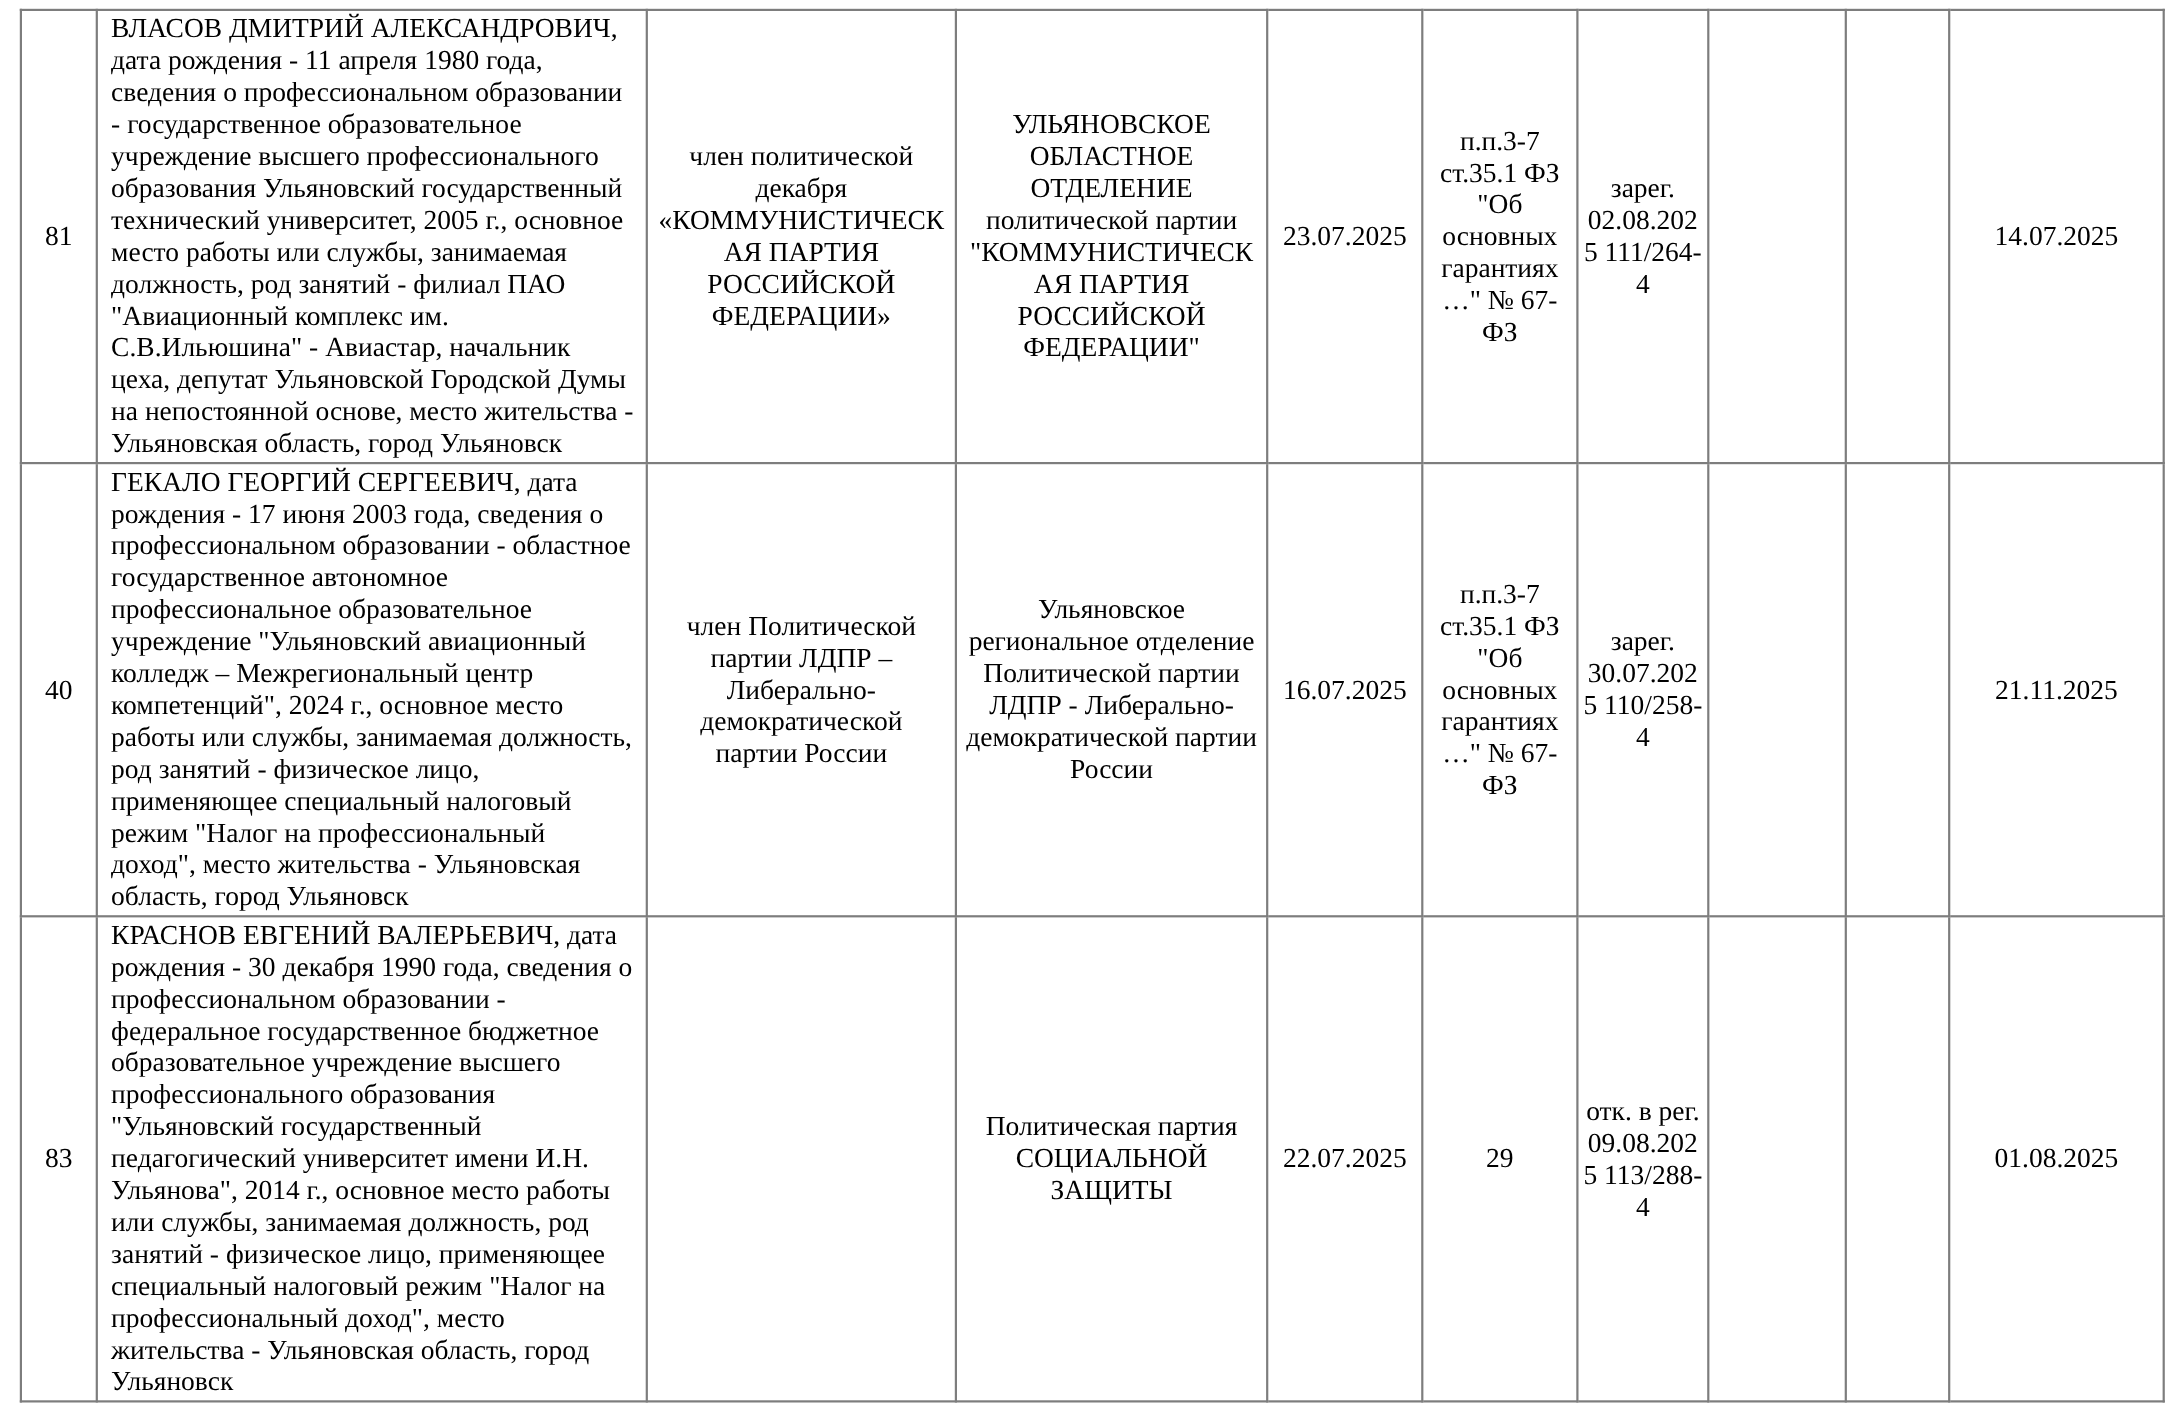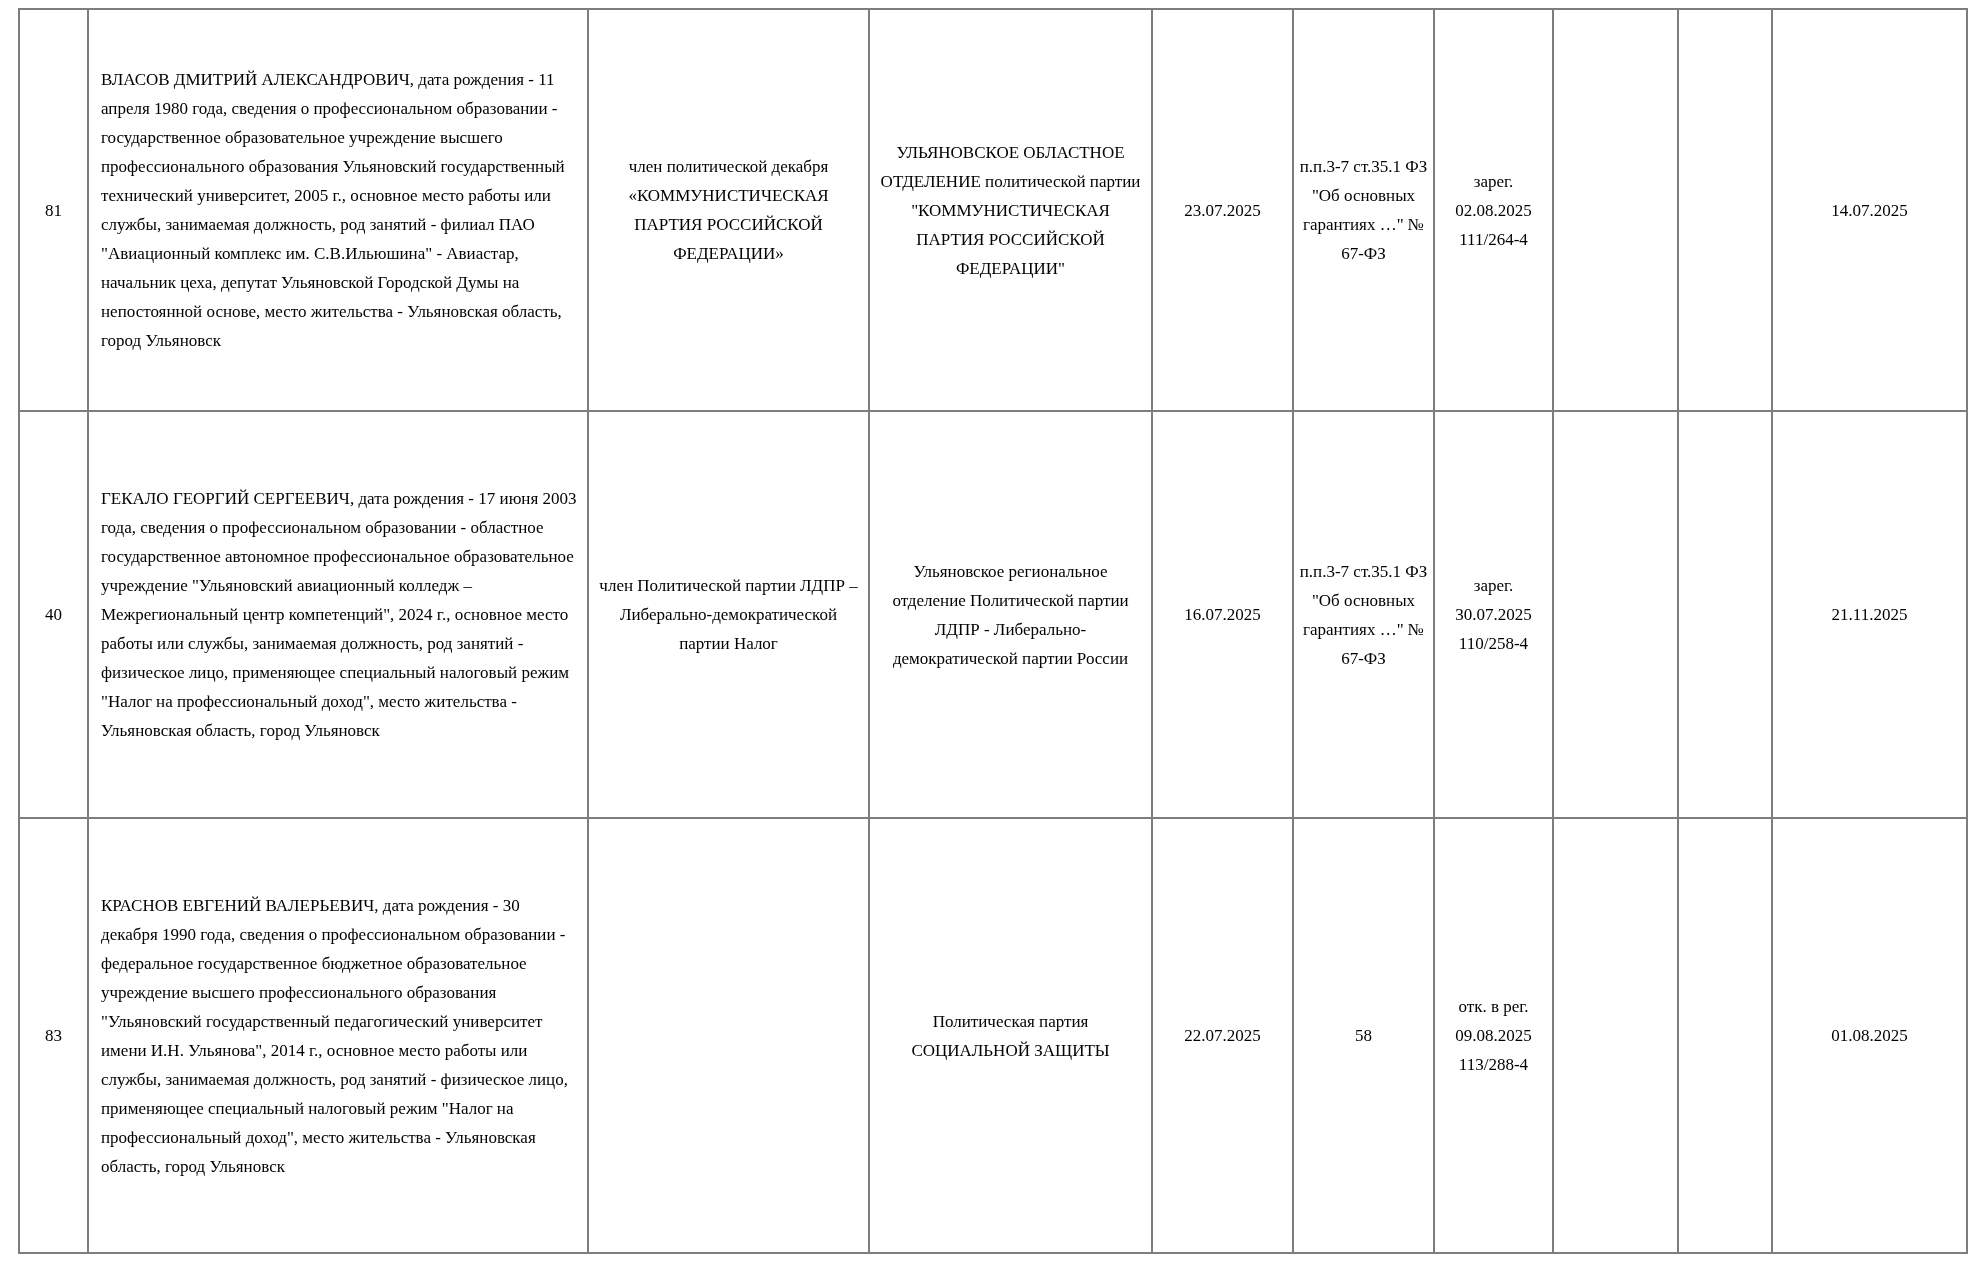--- a/index.html
+++ b/index.html
@@ -23,21 +23,21 @@
     left: 18px;
     top: 8px;
     width: 1948px;
     border-collapse: collapse;
     table-layout: fixed;
   }
   table.registry td {
     border: 2px solid var(--border-color);
     vertical-align: middle;
     text-align: center;
-    font-size: 17px;
+    font-size: 25px;
     line-height: 29px;
     padding: 2px 8px;
     overflow-wrap: break-word;
     word-wrap: break-word;
     margin-left: 24px;
   }
   table.registry td.cell-info {
     text-align: left;
     padding: 2px 10px 2px 12px;
   }
@@ -74,36 +74,36 @@
         <td class="cell-narrow">23.07.2025</td>
         <td class="cell-narrow">п.п.3-7 ст.35.1 ФЗ "Об основных гарантиях …" № 67-ФЗ</td>
         <td class="cell-narrow">зарег. 02.08.2025 111/264-4</td>
         <td class="cell-narrow"></td>
         <td class="cell-narrow"></td>
         <td class="cell-date2">14.07.2025</td>
       </tr>
       <tr class="row-82">
         <td class="cell-num">40</td>
         <td class="cell-info">ГЕКАЛО ГЕОРГИЙ СЕРГЕЕВИЧ, дата рождения - 17 июня 2003 года, сведения о профессиональном образовании - областное государственное автономное профессиональное образовательное учреждение "Ульяновский авиационный колледж – Межрегиональный центр компетенций", 2024 г., основное место работы или службы, занимаемая должность, род занятий - физическое лицо, применяющее специальный налоговый режим "Налог на профессиональный доход", место жительства - Ульяновская область, город Ульяновск</td>
-        <td class="cell-membership">член Политической партии ЛДПР – Либерально-демократической партии Налог</td>
+        <td class="cell-membership">член Политической партии ЛДПР – Либерально-демократической партии России</td>
         <td class="cell-nominated">Ульяновское региональное отделение Политической партии ЛДПР - Либерально-демократической партии России</td>
         <td class="cell-narrow">16.07.2025</td>
         <td class="cell-narrow">п.п.3-7 ст.35.1 ФЗ "Об основных гарантиях …" № 67-ФЗ</td>
         <td class="cell-narrow">зарег. 30.07.2025 110/258-4</td>
         <td class="cell-narrow"></td>
         <td class="cell-narrow"></td>
         <td class="cell-date2">21.11.2025</td>
       </tr>
       <tr class="row-83">
         <td class="cell-num">83</td>
         <td class="cell-info">КРАСНОВ ЕВГЕНИЙ ВАЛЕРЬЕВИЧ, дата рождения - 30 декабря 1990 года, сведения о профессиональном образовании - федеральное государственное бюджетное образовательное учреждение высшего профессионального образования "Ульяновский государственный педагогический университет имени И.Н. Ульянова", 2014 г., основное место работы или службы, занимаемая должность, род занятий - физическое лицо, применяющее специальный налоговый режим "Налог на профессиональный доход", место жительства - Ульяновская область, город Ульяновск</td>
         <td class="cell-membership"></td>
         <td class="cell-nominated">Политическая партия СОЦИАЛЬНОЙ ЗАЩИТЫ</td>
         <td class="cell-narrow">22.07.2025</td>
-        <td class="cell-narrow">58</td>
+        <td class="cell-narrow">29</td>
         <td class="cell-narrow">отк. в рег. 09.08.2025 113/288-4</td>
         <td class="cell-narrow"></td>
         <td class="cell-narrow"></td>
         <td class="cell-date2">01.08.2025</td>
       </tr>
     </tbody>
   </table>
 </div>
 
 </body></html>

